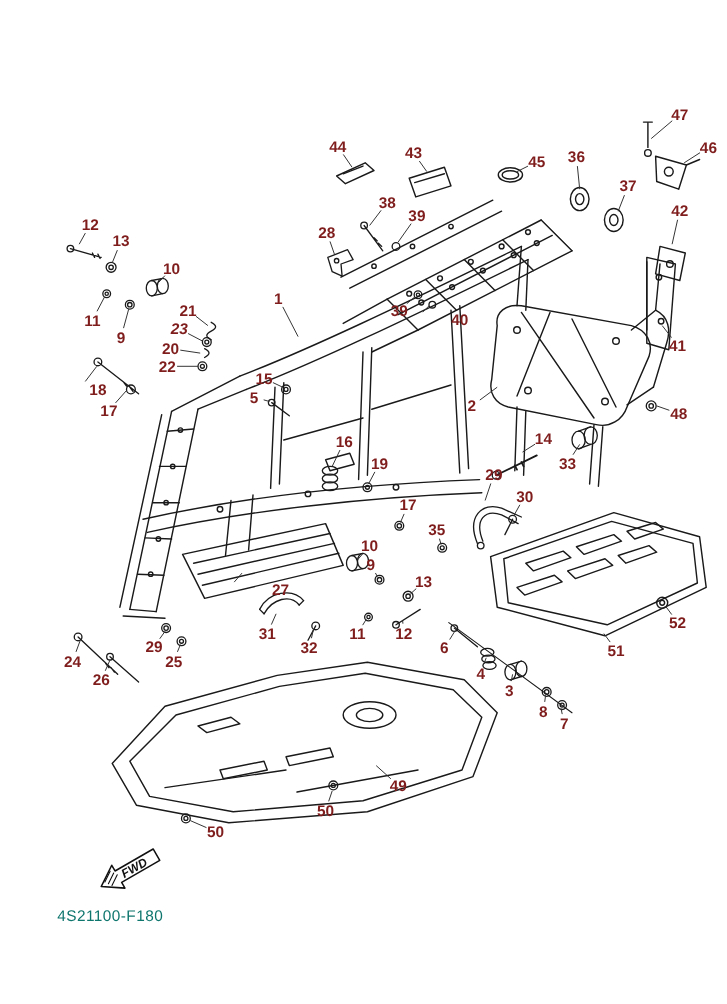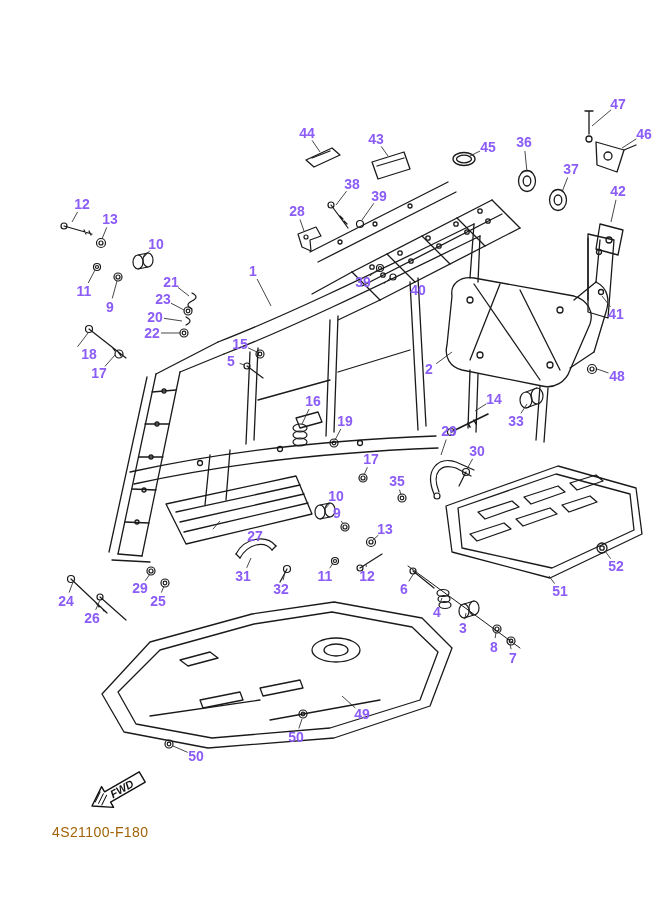--- a/index.html
+++ b/index.html
@@ -1,23 +1,23 @@
 <!DOCTYPE html>
 <html><head>
 <meta charset="utf-8">
 <style>
   html,body{margin:0;padding:0;background:#fff;}
   .stage{position:relative;width:661px;height:913px;background:#ffffff;overflow:hidden;
          font-family:"Liberation Sans",sans-serif;}
   .layer{position:absolute;left:0;top:0;width:661px;height:913px;}
   .callout{position:absolute;transform:translate(-50%,-50%);
-           font:bold 14px "Liberation Sans",sans-serif;color:#8b5cf6;line-height:1;
+           font:bold 14px "Liberation Sans",sans-serif;color:#7f1d1d;line-height:1;
            padding:0 1px;background:transparent;white-space:nowrap;}
   .code{position:absolute;left:52px;top:824px;font:400 14px "Liberation Sans",sans-serif;
-        letter-spacing:.4px;color:#a16207;}
+        letter-spacing:.4px;color:#0f766e;}
   #leaders line{stroke:#333;stroke-width:.9;}
   svg{display:block;}
 </style>
 </head>
 <body>
 
 <div class="stage">
 
   <svg class="layer" id="art" width="661" height="913" viewBox="0 0 661 913" xmlns="http://www.w3.org/2000/svg">
     <g stroke="#1a1a1a" fill="none" stroke-width="1.3" stroke-linecap="round" stroke-linejoin="round">
@@ -327,21 +327,21 @@
       <span class="callout" style="left: 379px; top: 196px;">39</span>
       <span class="callout" style="left: 618px; top: 191px;">42</span>
       <span class="callout" style="left: 82px; top: 204px;">12</span>
       <span class="callout" style="left: 110px; top: 219px;">13</span>
       <span class="callout" style="left: 297px; top: 211px;">28</span>
       <span class="callout" style="left: 156px; top: 244px;">10</span>
       <span class="callout" style="left: 84px; top: 291px;">11</span>
       <span class="callout" style="left: 110px; top: 307px;">9</span>
       <span class="callout" style="left: 171px; top: 282px;">21</span>
       <span class="callout" style="left: 253px; top: 271px;">1</span>
-      <span class="callout" style="left: 163px; top: 299px;">23</span>
+      <span class="callout" style="left: 163px; top: 299px; font-style: italic;">23</span>
       <span class="callout" style="left: 155px; top: 317px;">20</span>
       <span class="callout" style="left: 152px; top: 333px;">22</span>
       <span class="callout" style="left: 363px; top: 282px;">39</span>
       <span class="callout" style="left: 378px; top: 290px; margin-left: 40px;">40</span>
       <span class="callout" style="left: 616px; top: 314px;">41</span>
       <span class="callout" style="left: 89px; top: 354px; text-align: right;">18</span>
       <span class="callout" style="left: 99px; top: 373px;">17</span>
       <span class="callout" style="left: 240px; top: 344px;">15</span>
       <span class="callout" style="left: 231px; top: 361px;">5</span>
       <span class="callout" style="left: 429px; top: 369px;">2</span>

